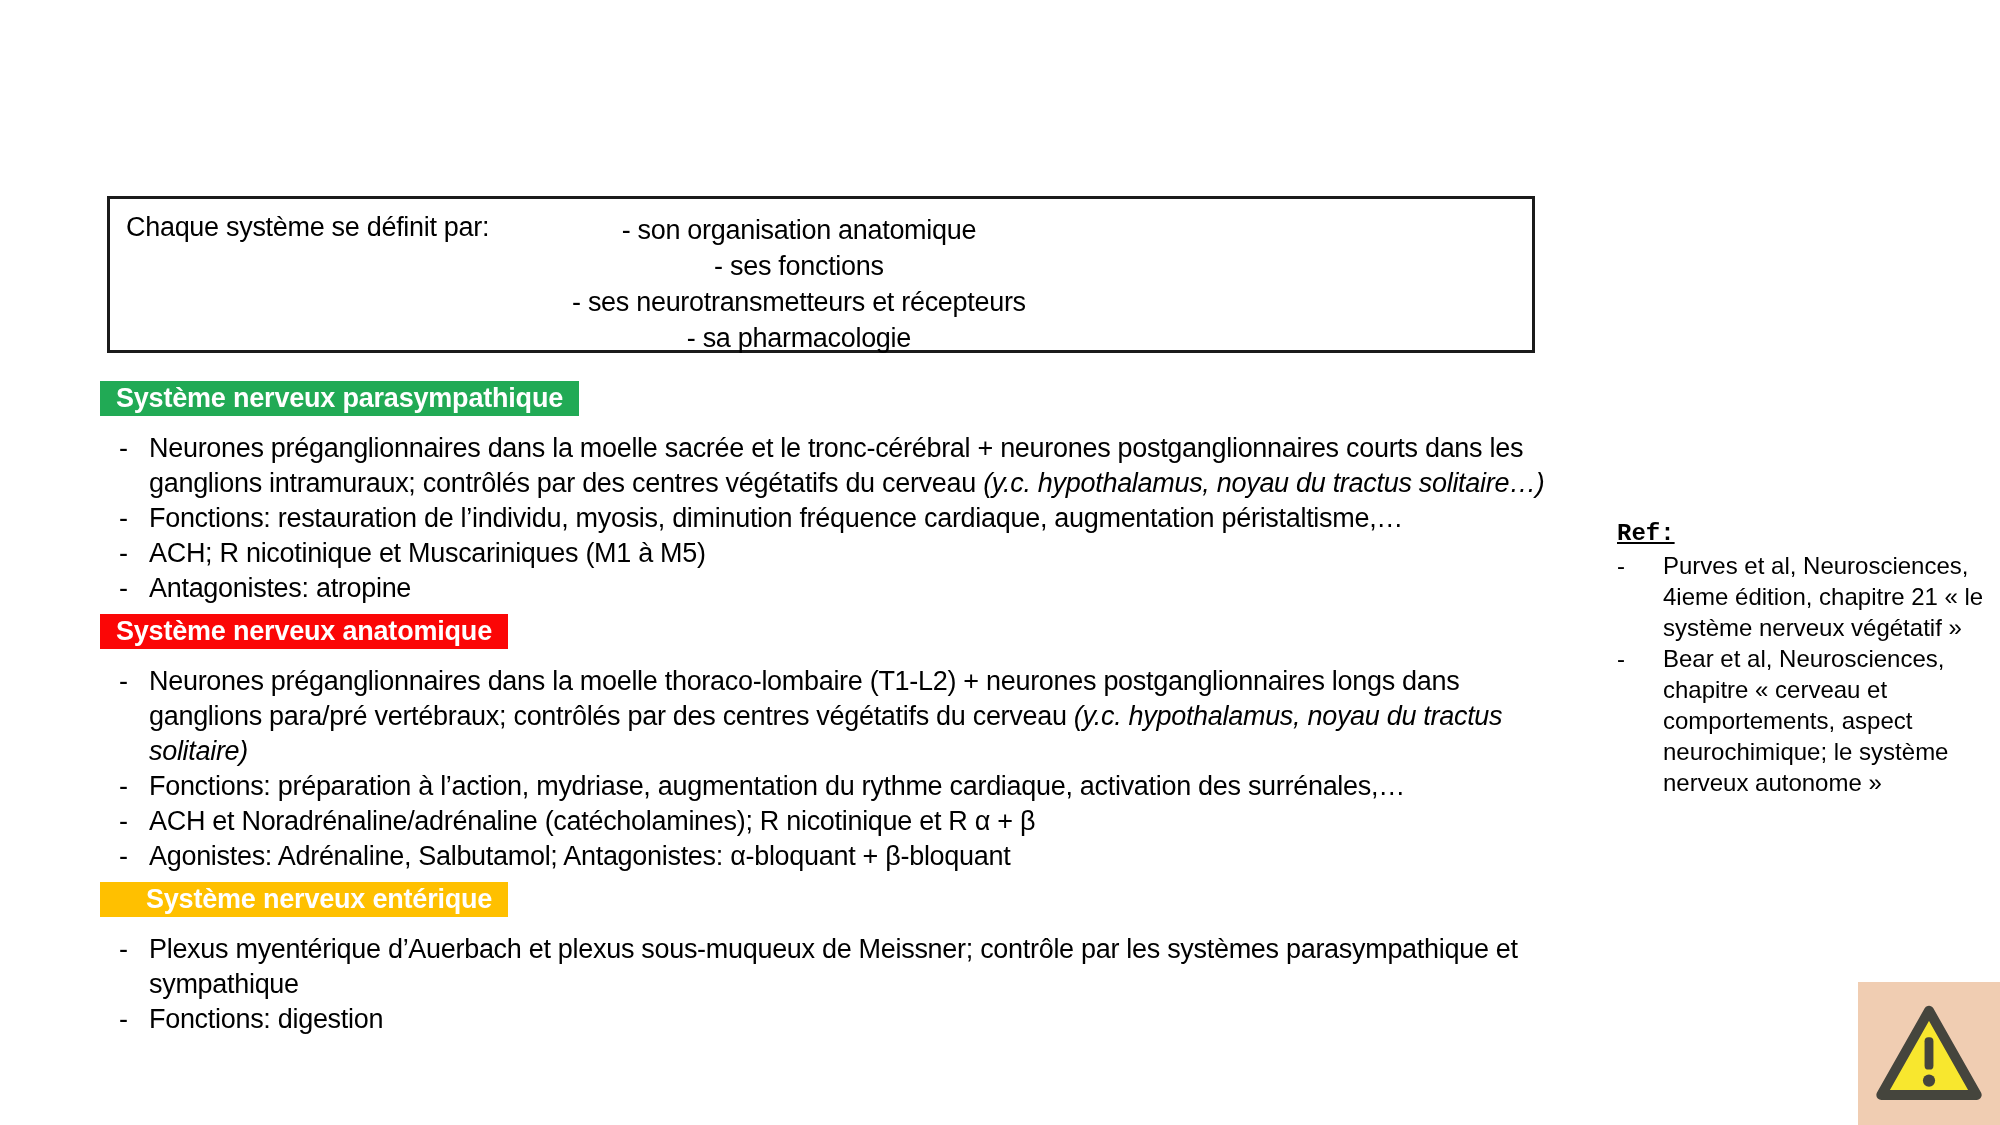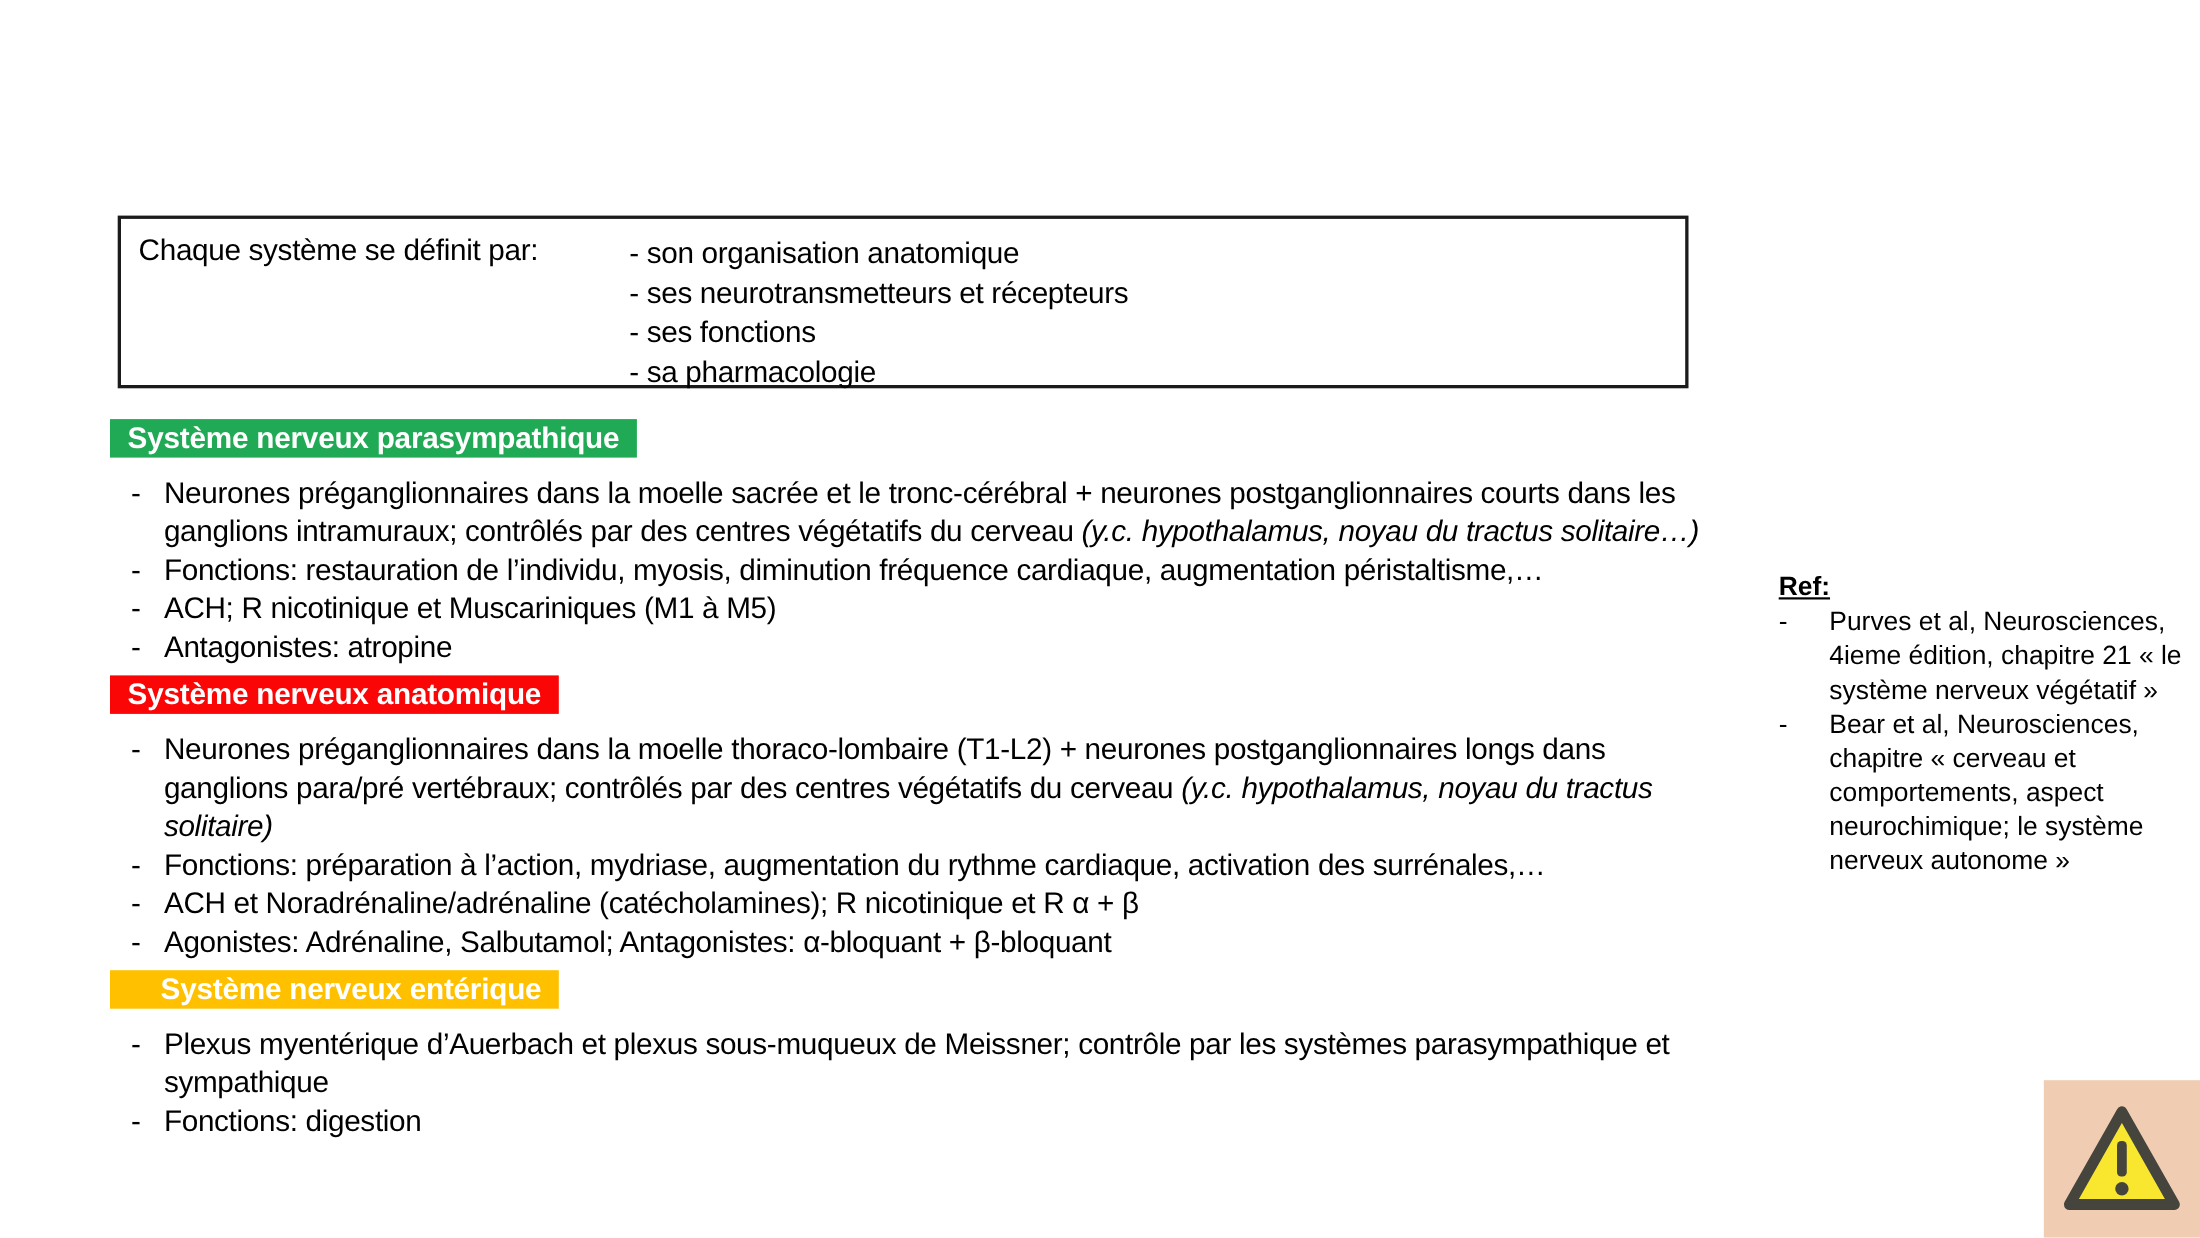--- a/index.html
+++ b/index.html
@@ -26,21 +26,21 @@
     color: #0a0a0a;
   }
 
   
   .def-box {
     position: absolute; left: 107px; top: 196px;
     width: 1428px; height: 157px;
     border: 3px solid #1b1b1b;
     box-sizing: border-box;
     background: #fff;
-    font-size: 27px; letter-spacing: -0.3px;
+    font-size: 27px; letter-spacing: -0.3px; text-align: center;
   }
   .def-label { position: absolute; left: 16px; top: 13px; white-space: nowrap; }
   .def-items { position: absolute; left: 462px; top: 13px; }
   .def-items div { line-height: 36px; white-space: nowrap; }
 
   
   .content {
     position: absolute; left: 100px; top: 381px;
     width: 1448px;
     font-size: 27px; letter-spacing: -0.3px; line-height: 35px;
@@ -58,21 +58,21 @@
   .bullet .dash { flex: 0 0 30px; padding-left: 19px; box-sizing: content-box; }
   .bullet .btxt { flex: 1 1 auto; max-width: 1398px; }
   .btxt .it { font-style: italic; }
 
   
   .refs {
     position: absolute; left: 1617px; top: 518px;
     width: 378px;
     font-size: 24px; line-height: 31px;
   }
-  .refs .ref-head { font-weight: 700; text-decoration: underline; margin-bottom: 1px; }
+  .refs .ref-head { font-weight: 700; text-decoration: underline; margin-bottom: 1px; font-family: Liberation Mono, monospace; }
   .ref-item { display: flex; align-items: flex-start; }
   .ref-item .dash { flex: 0 0 46px; }
   .ref-item .rtxt { flex: 1 1 auto; }
 
   
   .warn-badge {
     position: absolute; left: 1858px; top: 982px;
     width: 142px; height: 143px;
     display: flex; align-items: center; justify-content: center;
   }
@@ -81,22 +81,22 @@
 </head>
 <body>
 
 <div class="slide">
 
 
   <div class="def-box">
     <div class="def-label">Chaque système se définit par:</div>
     <div class="def-items">
       <div>- son organisation anatomique</div>
+      <div>- ses fonctions</div>
       <div>- ses neurotransmetteurs et récepteurs</div>
-      <div>- ses fonctions</div>
       <div>- sa pharmacologie</div>
     </div>
   </div>
 
   <div class="content">
 
     <div class="sec-header" style="background-color: rgb(33, 170, 85);">Système nerveux parasympathique</div>
 
     <div class="bullets">
       <div class="bullet">

